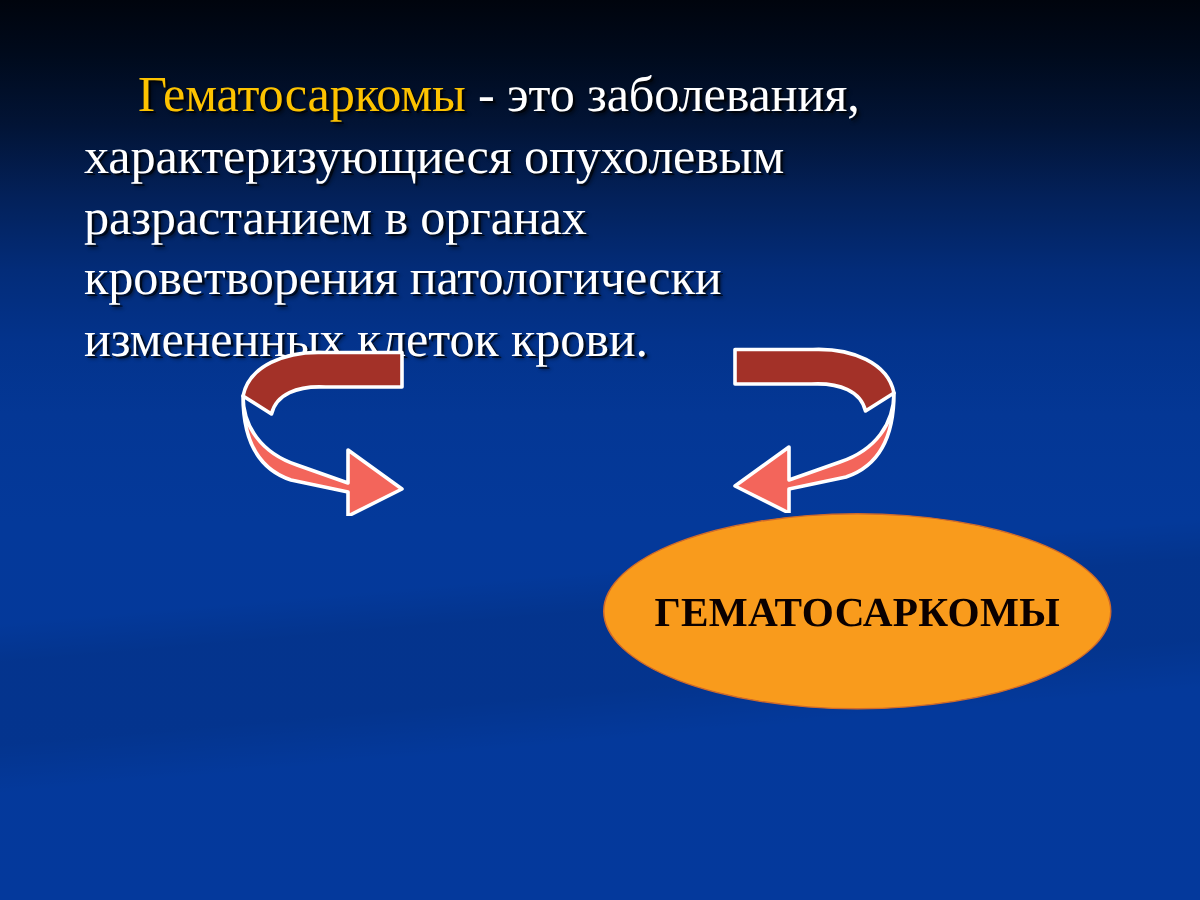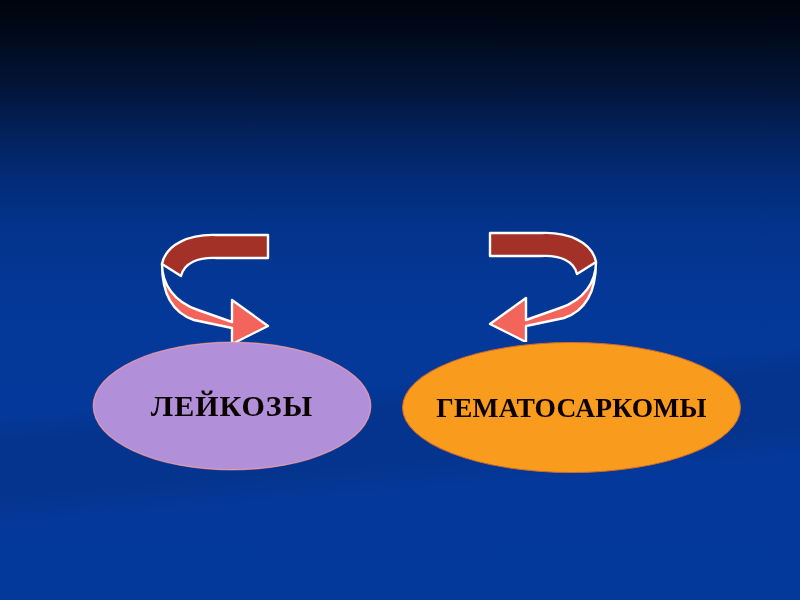--- a/index.html
+++ b/index.html
@@ -95,20 +95,27 @@
     line-height: 1;
   }
   #ellipse-leukemia .node-label { font-size: 30px; letter-spacing: 1px; }
   #ellipse-hematosarcoma .node-label { font-size: 27.5px; letter-spacing: 0.2px; }
 </style>
 </head>
 <body>
 
 <div id="slide">
 
+  <div id="text-block">
+    <div class="line indent"><span class="kw-yellow">Гематосаркомы</span><span> - это заболевания,</span></div>
+    <div class="line">характеризующиеся опухолевым</div>
+    <div class="line">разрастанием в органах</div>
+    <div class="line">кроветворения патологически</div>
+    <div class="line">измененных клеток крови.</div>
+  </div>
 
   <svg class="arrow" id="arrow-left" viewBox="0 0 112 112">
 
     <path d="M 2 32
              C 6 12, 30 2, 56 3
              L 108 3
              L 108 26
              L 57 26
              C 38 25, 24 31, 21 44
              Z" fill="#a33128" stroke="#ffffff" stroke-width="2.4" stroke-linejoin="round"></path>
@@ -140,21 +147,18 @@
                L 72 68
                L 108 94
                L 72 112
                L 72 96
                L 34 88
                C 10 80, 2 58, 2 32
                Z" fill="#f3655b" stroke="#ffffff" stroke-width="2.4" stroke-linejoin="round"></path>
     </g>
   </svg>
 
-  <div class="node-ellipse" id="ellipse-leukemia">
-    <span class="node-label">ЛЕЙКОЗЫ</span>
-  </div>
 
   <div class="node-ellipse" id="ellipse-hematosarcoma">
     <span class="node-label">ГЕМАТОСАРКОМЫ</span>
   </div>
 
 </div>
 
 </body></html>

